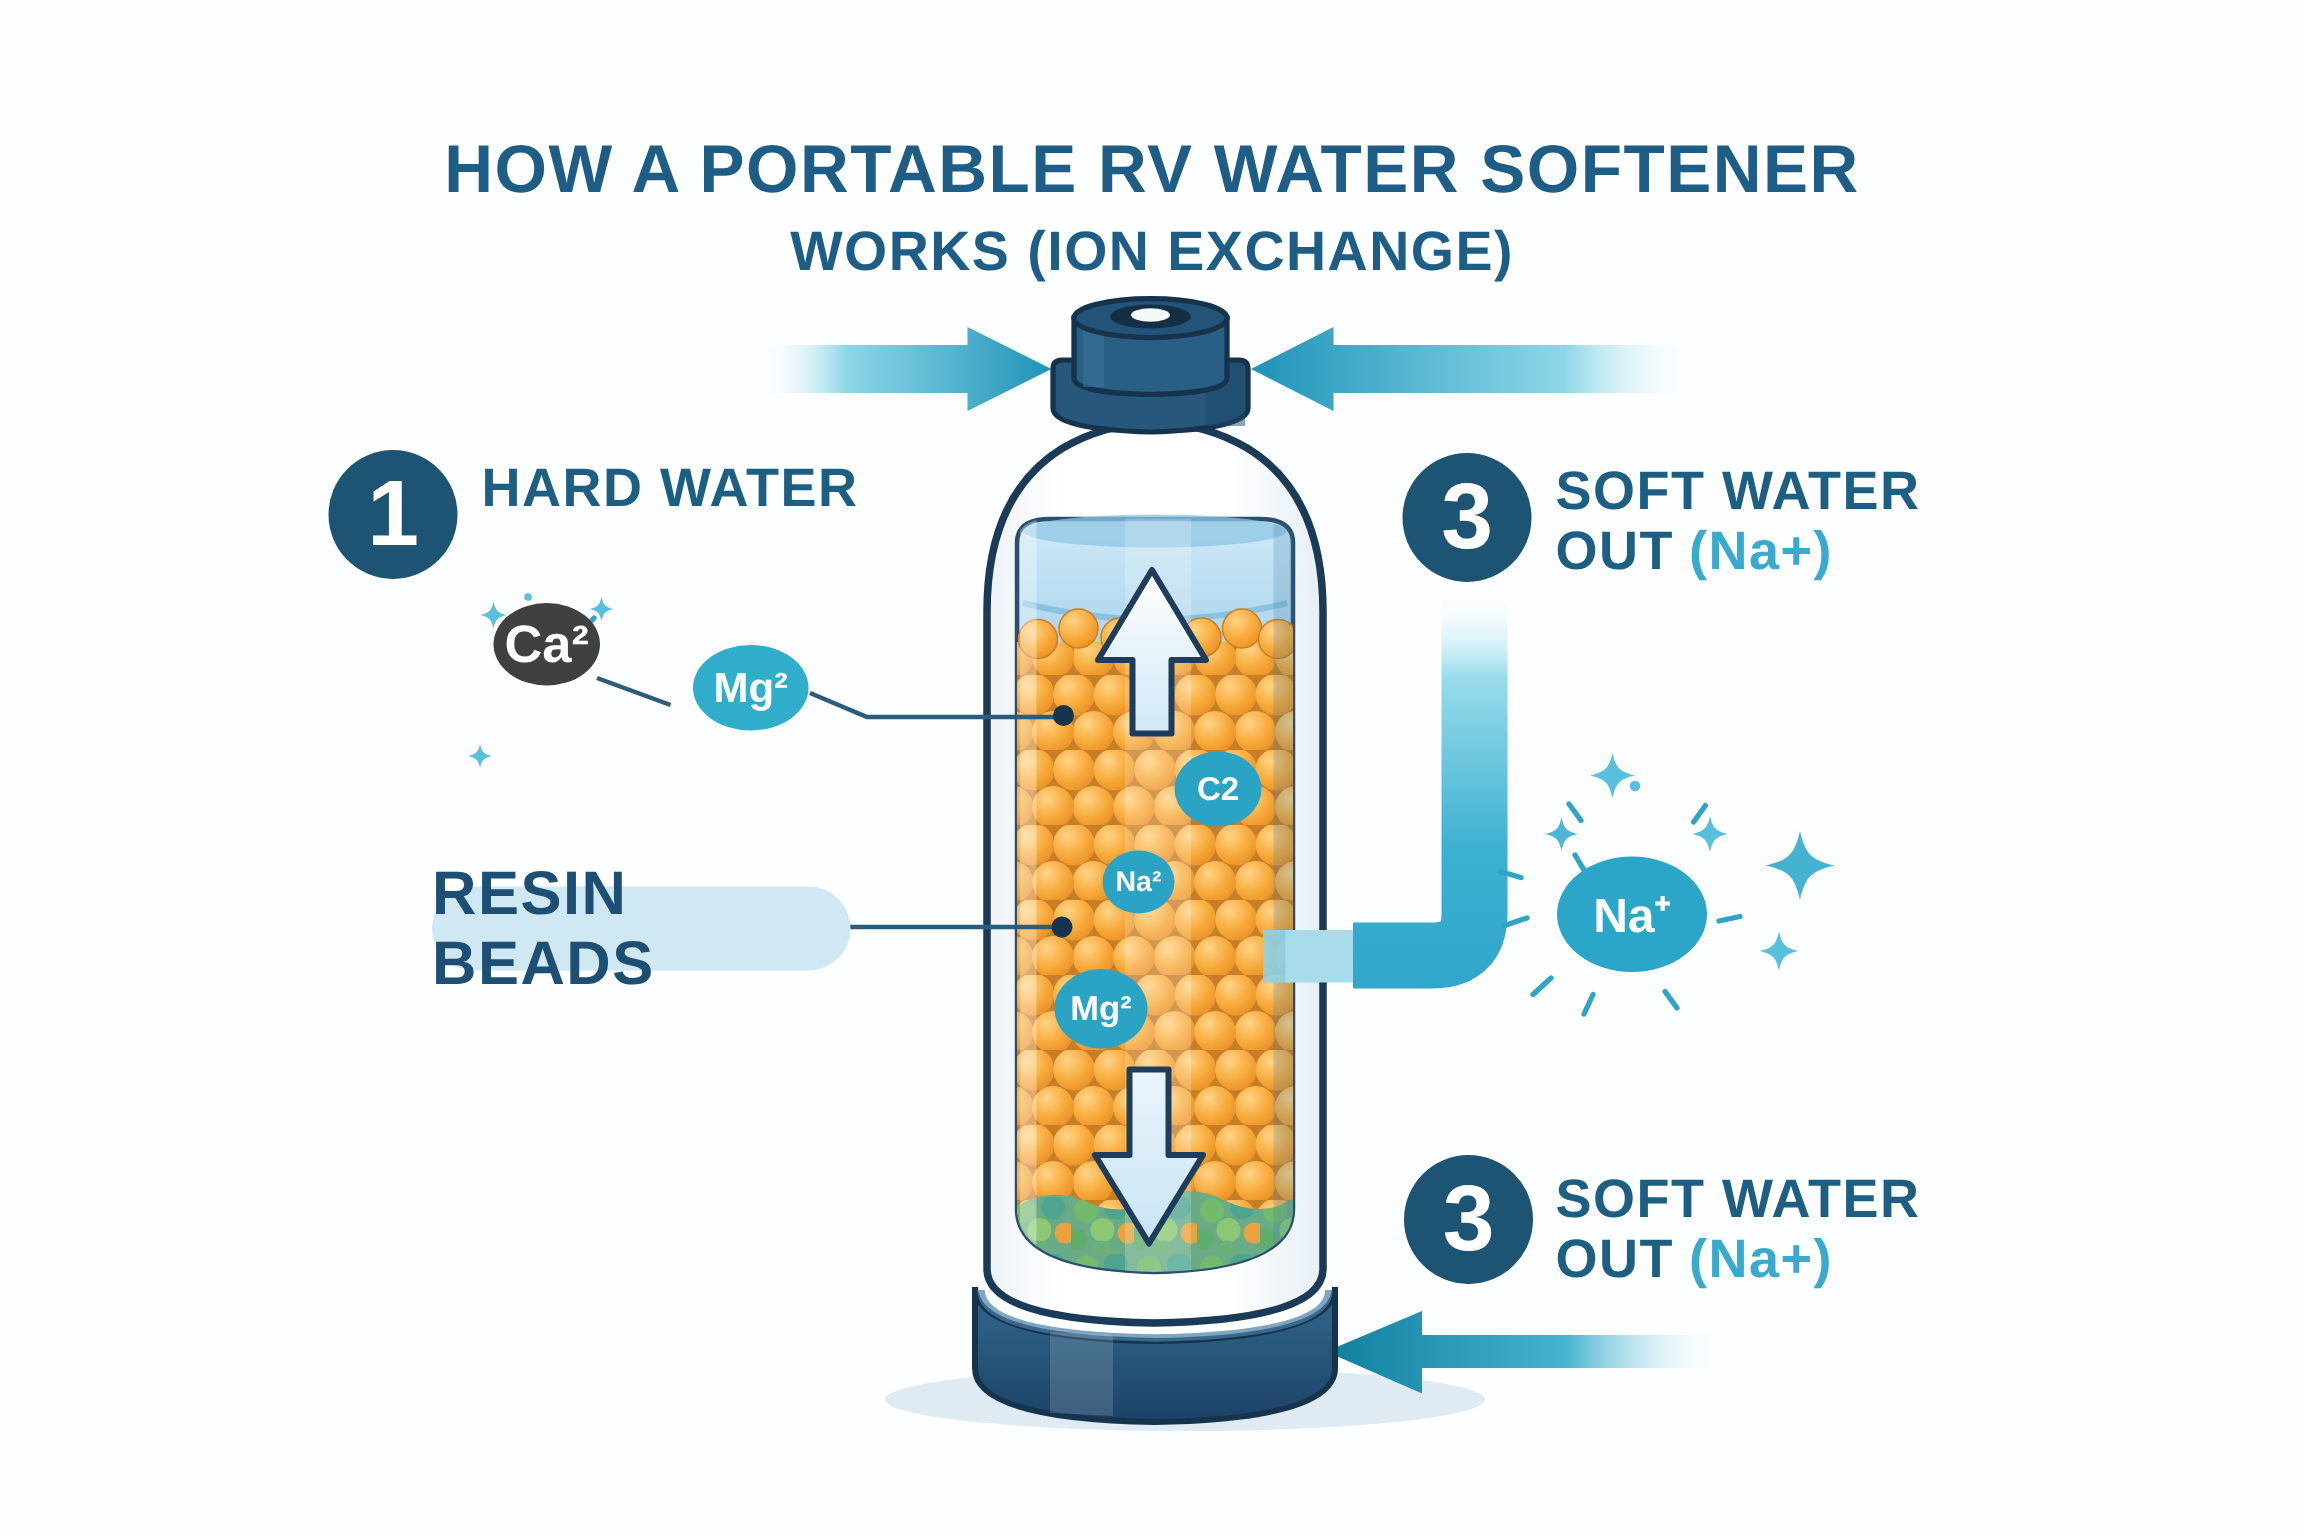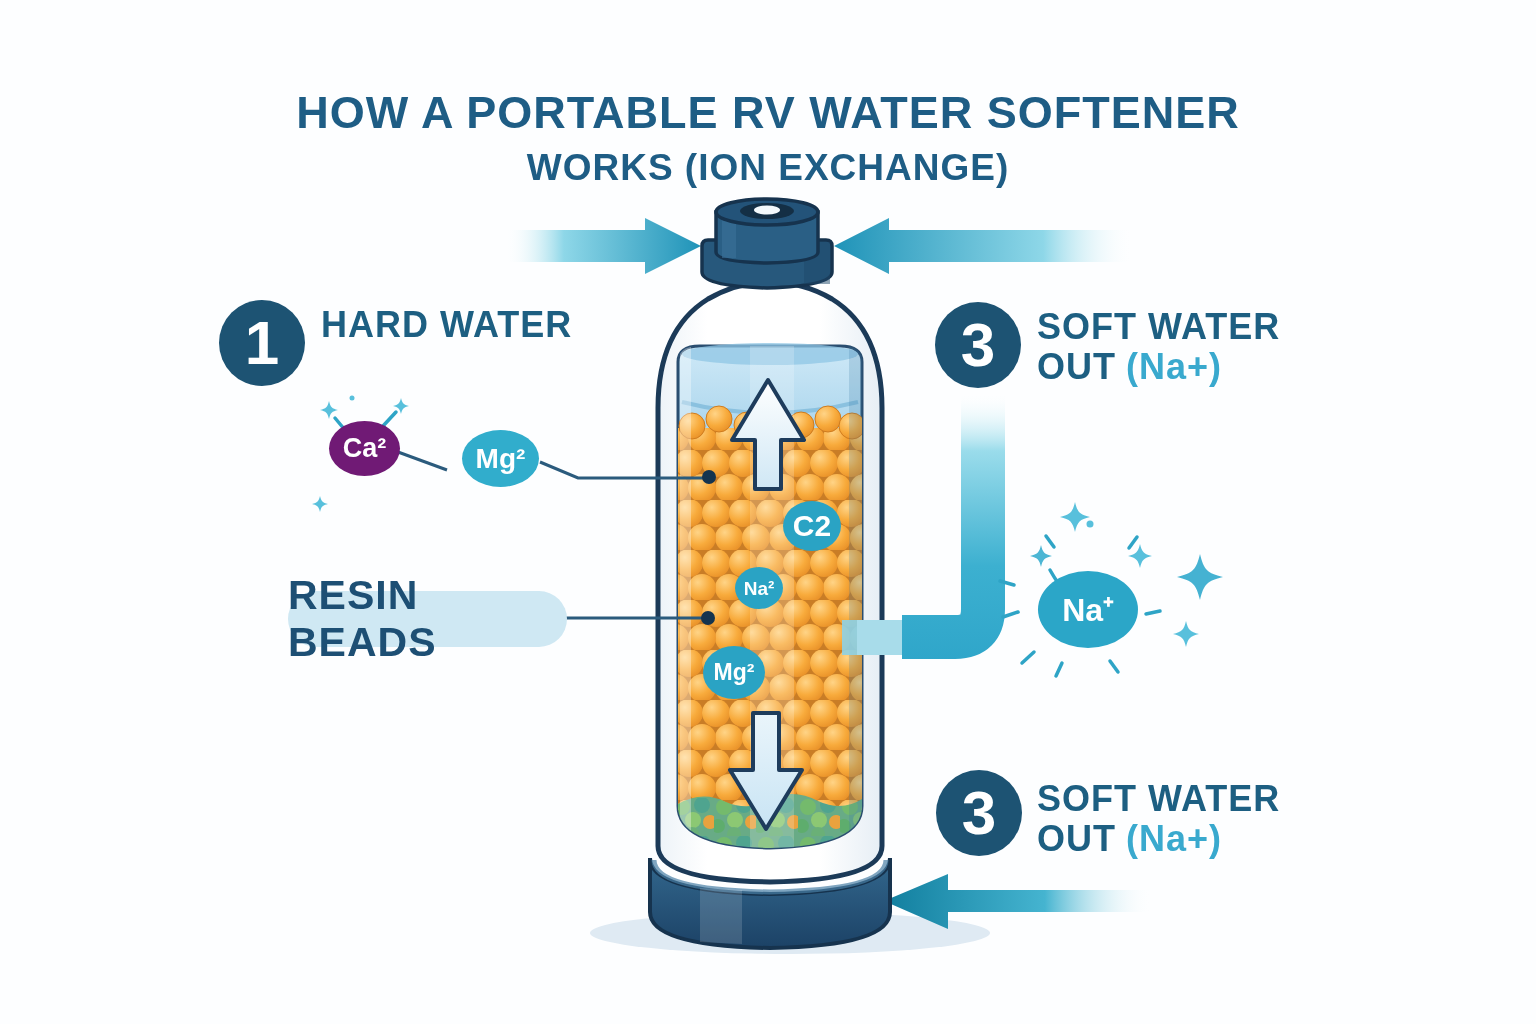--- a/index.html
+++ b/index.html
@@ -21,23 +21,23 @@
   #step-1{left:321px;top:305px;}
   #step-3t{left:1037px;top:307px;}
   #step-3b{left:1037px;top:779px;}
   .formula{color:#39a9ce;margin-left:10px;}
 
   .pill{position:absolute;left:288px;top:591px;width:279px;height:56px;background:#cfe8f3;border-radius:28px;
         display:flex;align-items:center;justify-content:center;color:#1d4f74;font-size:41px;font-weight:bold;letter-spacing:1px;}
 
   .ion{position:absolute;border-radius:50%;background:#2ba7c8;color:#ffffff;font-weight:bold;
        display:flex;align-items:center;justify-content:center;line-height:1;}
-  #ion-ca {left:329px;top:421px;width:71px;height:55px;font-size:27px;background:#701a75;}
+  #ion-ca {left:329px;top:402px;width:71px;height:55px;font-size:35px;background:#404040;}
   #ion-mg {left:462px;top:430px;width:77px;height:57px;font-size:28px;background:#31adcc;}
-  #ion-c2 {left:783px;top:501px;width:58px;height:50px;font-size:30px;background:#2aa3c4;}
+  #ion-c2 {left:783px;top:501px;width:58px;height:50px;font-size:22px;background:#2aa3c4;}
   #ion-na2{left:735px;top:567px;width:48px;height:42px;font-size:19px;background:#2aa3c4;text-align:center;}
   #ion-mg2{left:703px;top:646px;width:62px;height:53px;font-size:23px;background:#2aa3c4;}
   #ion-na {left:1038px;top:571px;width:100px;height:77px;font-size:32px;background:#2ba6c8;}
 </style>
 </head>
 <body>
 
 <div class="stage">
 
   <svg class="scene" viewBox="0 0 1536 1024" xmlns="http://www.w3.org/2000/svg">

